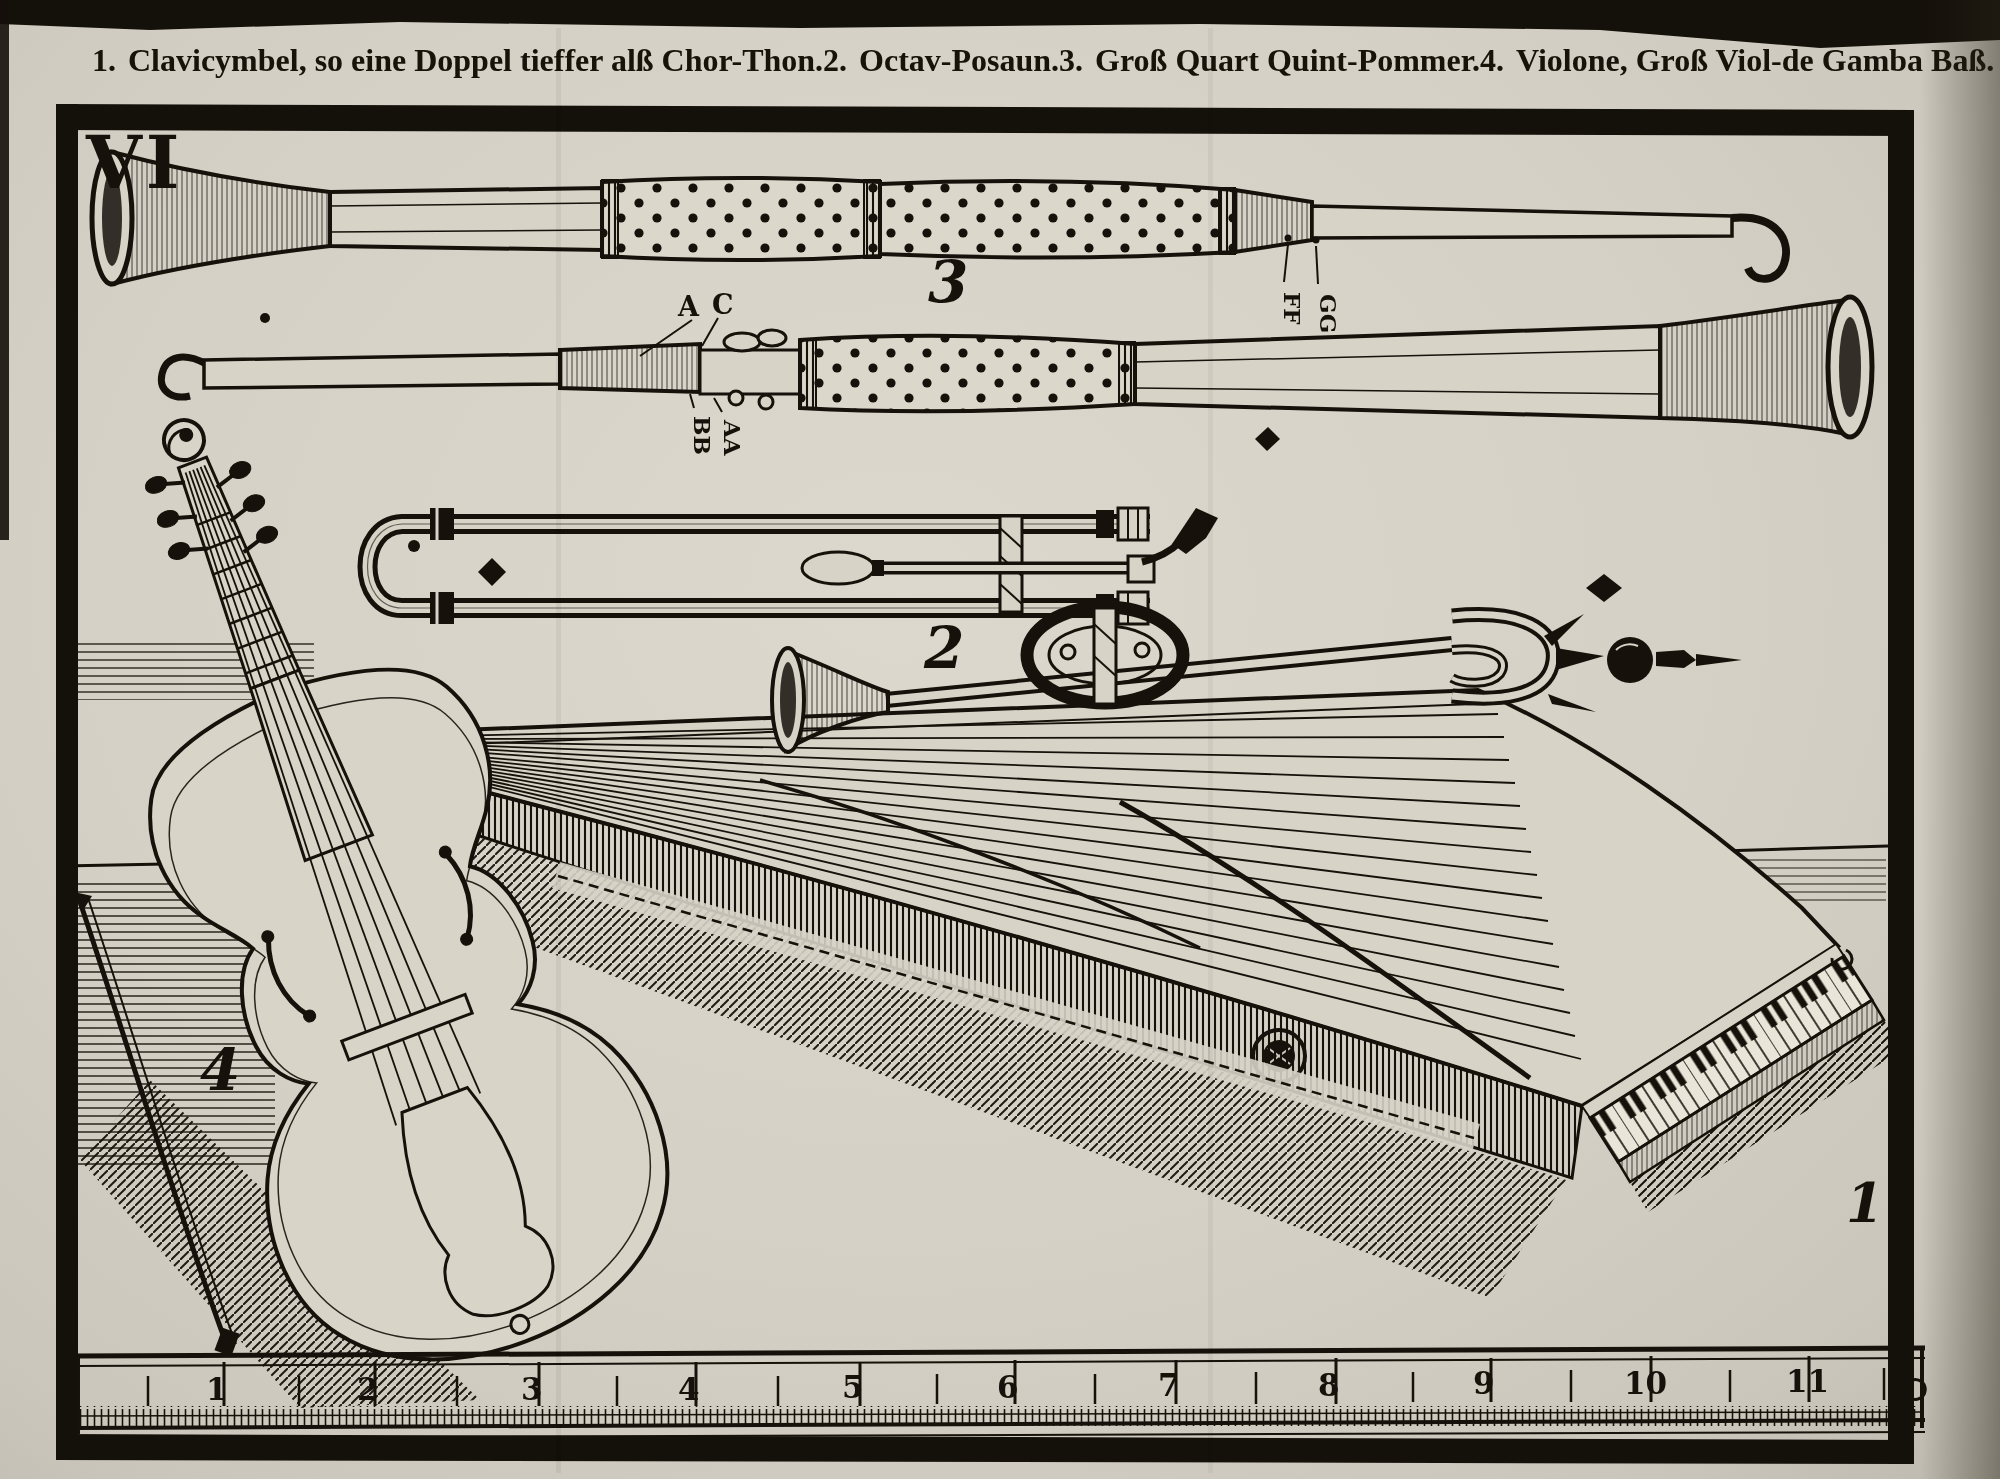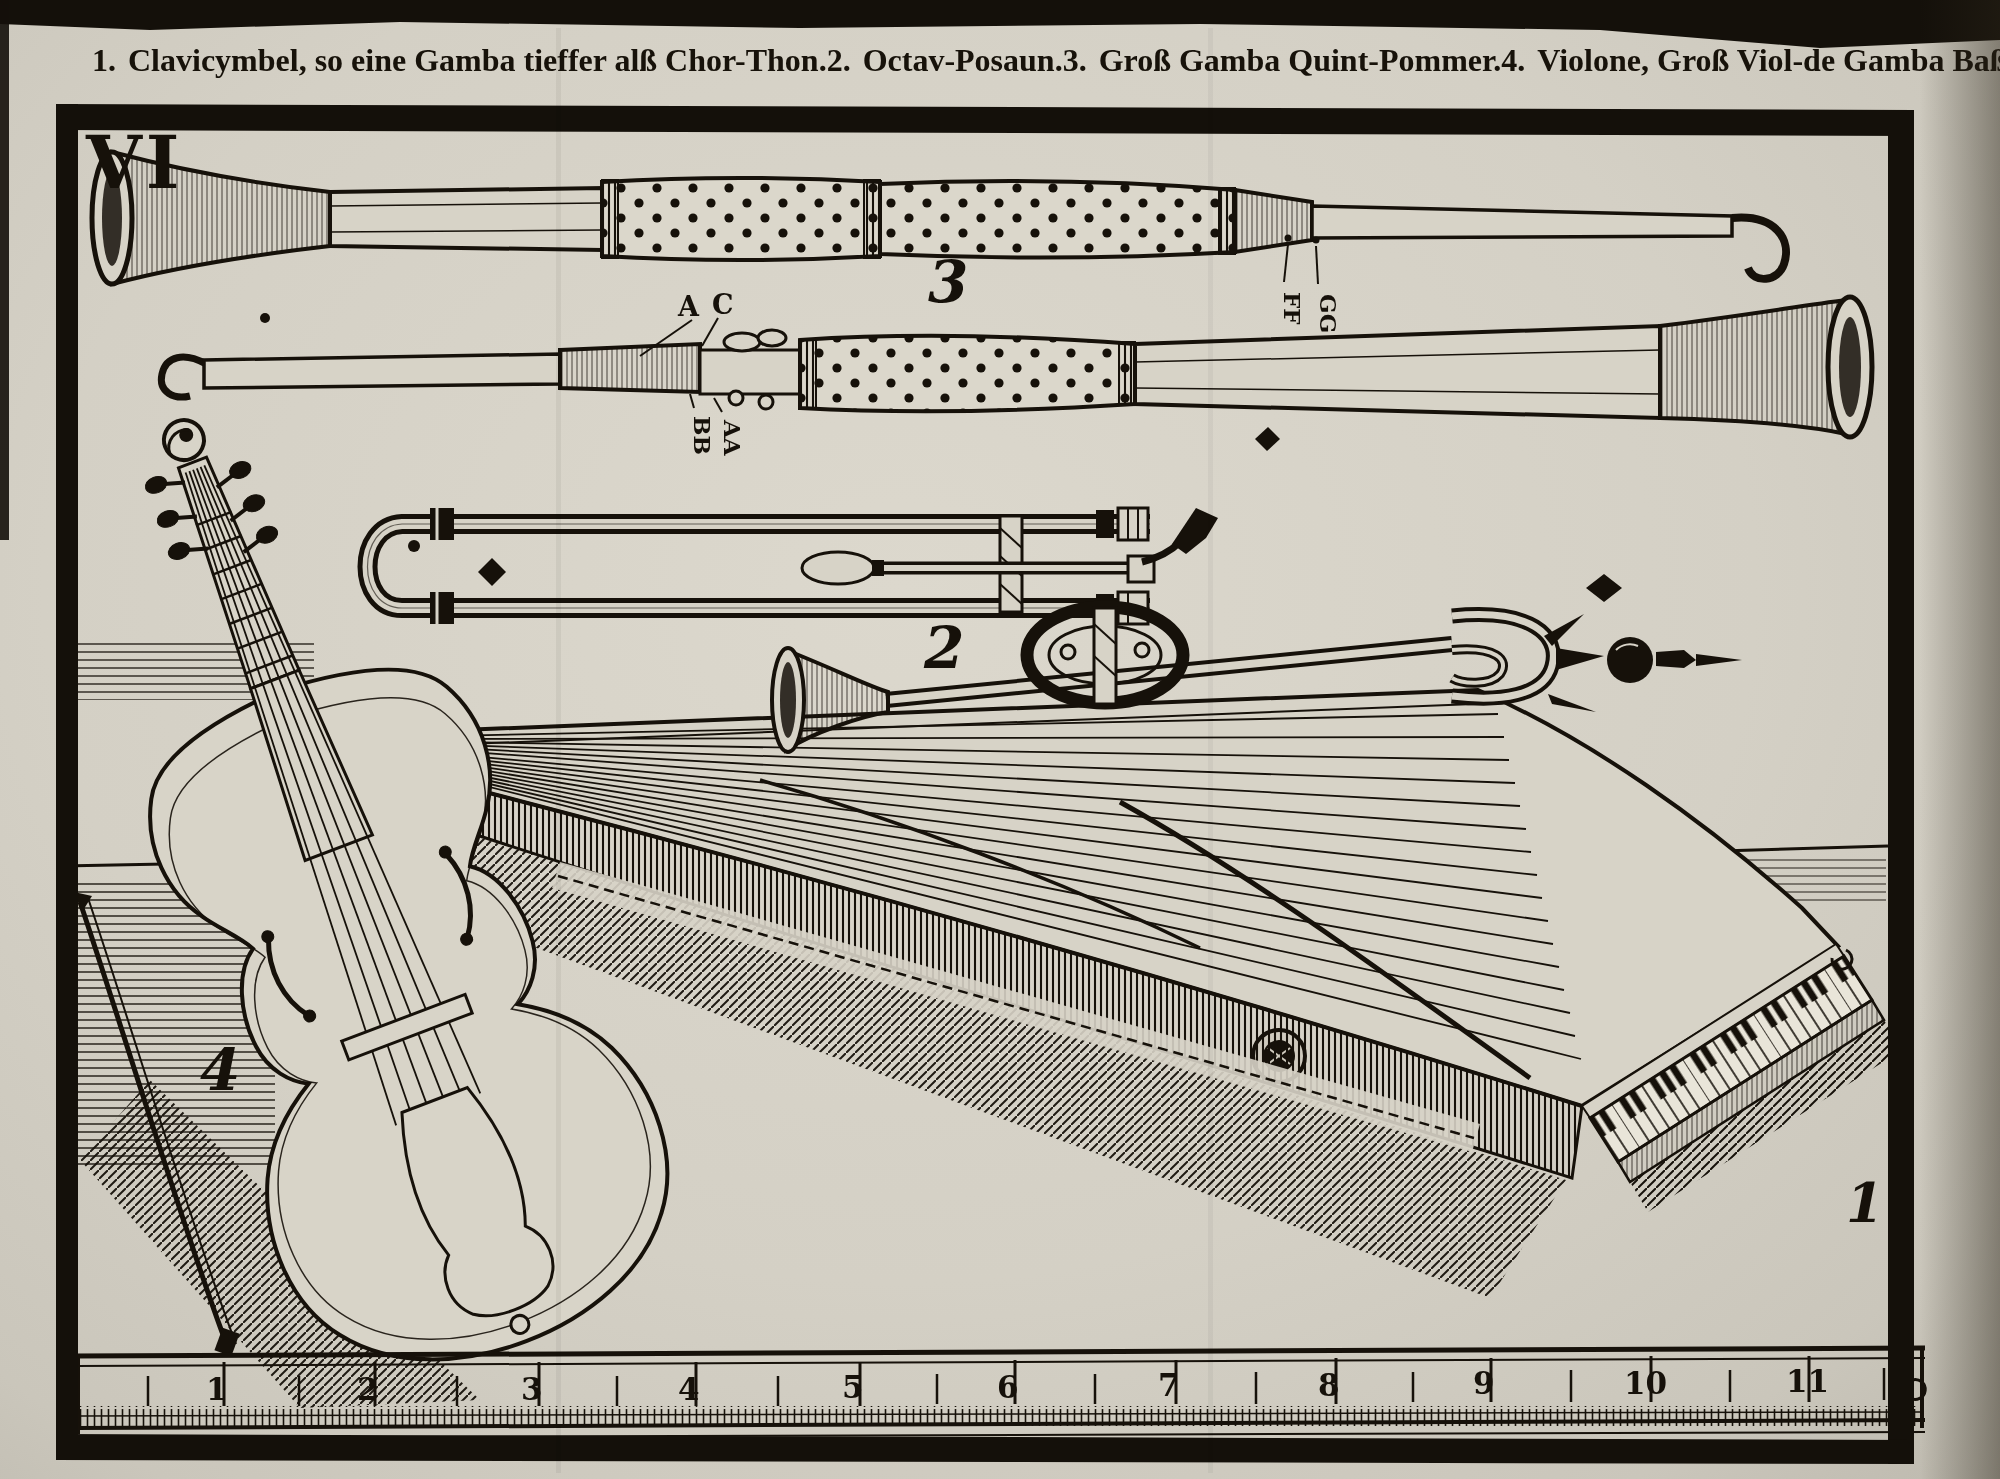--- a/index.html
+++ b/index.html
@@ -25,29 +25,29 @@
   .hole-letter{font-weight:bold;}
 </style>
 </head>
 <body>
 
 <div class="page">
 
   <div class="caption-row">
     <span class="cap-item">
       <span class="cap-num">1.</span>
-      <span>Clavicymbel, so eine Gamba tieffer alß Chor-Thon.</span>
+      <span>Clavicymbel, so eine Doppel tieffer alß Chor-Thon.</span>
     </span>
     <span class="cap-item">
       <span class="cap-num">2.</span>
       <span>Octav-Posaun.</span>
     </span>
     <span class="cap-item">
       <span class="cap-num">3.</span>
-      <span>Groß Gamba Quint-Pommer.</span>
+      <span>Groß Quart Quint-Pommer.</span>
     </span>
     <span class="cap-item">
       <span class="cap-num">4.</span>
       <span>Violone, Groß Viol-de Gamba Baß.</span>
     </span>
   </div>
 
   <svg class="art" viewBox="0 0 2000 1479" width="2000" height="1479">
     <defs>
       <pattern id="pD" width="9" height="9" patternUnits="userSpaceOnUse">

